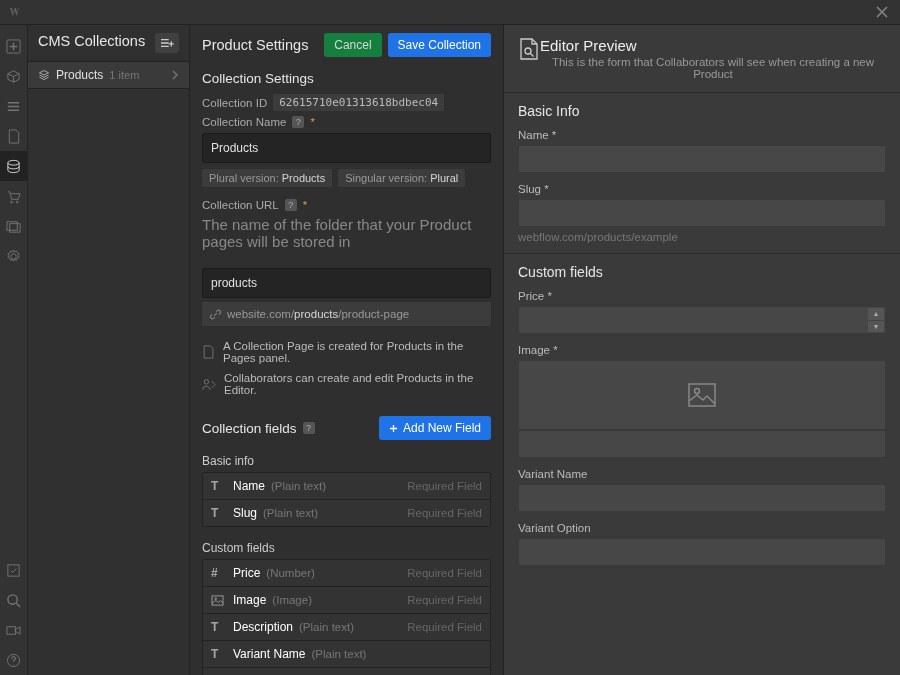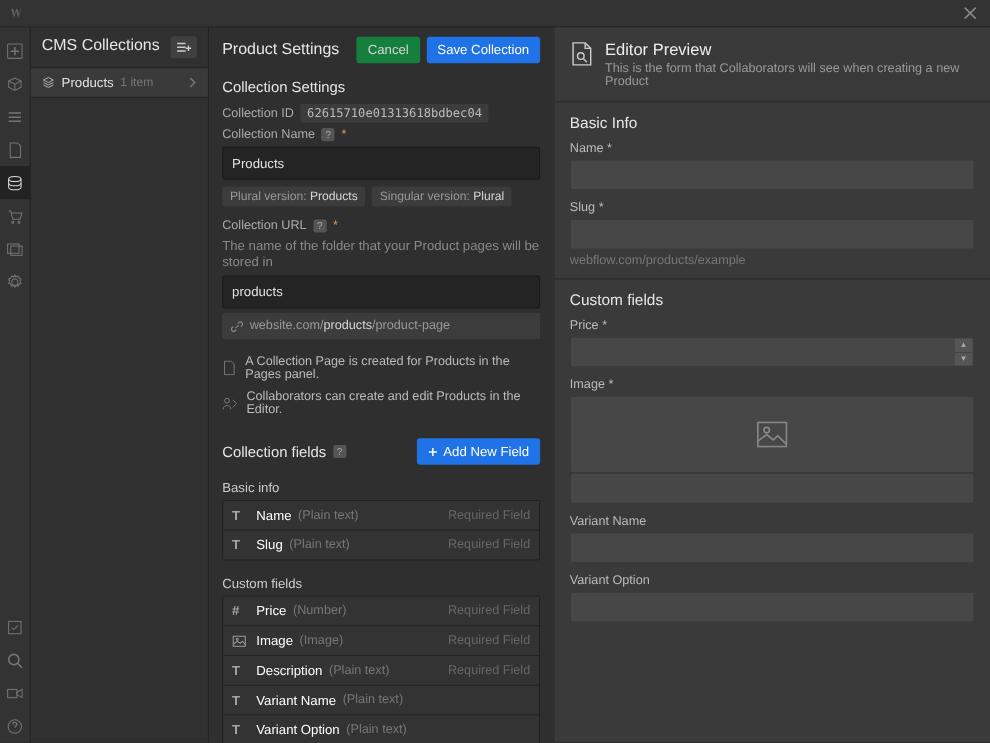--- a/index.html
+++ b/index.html
@@ -29,40 +29,40 @@
 .section { padding: 6px 12px 12px; }
 .section h3 { font-size: 13.5px; font-weight: 500; color: #e6e6e6; margin-bottom: 8px; }
 .lblrow { display: flex; align-items: center; gap: 6px; margin-bottom: 5px; color: #aaa; font-size: 11.5px; }
 .idchip { background: #3c3c3c; padding: 2px 6px; border-radius: 2px; font-size: 11px; color: #bbb; font-family: monospace; }
 .help-q { display: inline-flex; width: 12px; height: 12px; border-radius: 2px; background: #555; color: #aaa; font-size: 9px; align-items: center; justify-content: center; }
 .req-star { color: #d94; }
 .txt-input { width: 100%; background: #242424; border: 1px solid #1a1a1a; color: #e0e0e0; padding: 7px 8px; border-radius: 2px; font-size: 12px; }
 .chips { display: flex; gap: 6px; margin-top: 6px; }
 .chip { background: #3c3c3c; padding: 3px 7px; border-radius: 2px; font-size: 11px; color: #999; }
 .chip b { color: #d6d6d6; font-weight: 500; }
-.desc { color: #888; font-size: 12px; margin-bottom: 6px; }
+.desc { color: #888; font-size: 15px; margin-bottom: 18px; }
 .urlpreview { background: #3c3c3c; padding: 6px 8px; border-radius: 2px; font-size: 11.5px; color: #999; display: flex; align-items: center; gap: 6px; margin-top: 4px; }
 .urlpreview b { color: #d6d6d6; font-weight: 500; }
 .inforow { display: flex; align-items: center; gap: 8px; margin-bottom: 8px; color: #bbb; font-size: 11.5px; }
 .inforow .ic { opacity: .6; }
 .fieldshdr { display: flex; align-items: center; justify-content: space-between; padding: 0 12px 8px; }
 .fieldshdr h3 { font-size: 13.5px; font-weight: 500; color: #e6e6e6; }
 .subhdr { color: #ccc; font-size: 12px; font-weight: 500; padding: 6px 12px 4px; }
 .fieldlist { border: 1px solid #222; margin: 0 12px; border-radius: 2px; }
 .field-row { display: flex; align-items: center; padding: 6px 8px; border-bottom: 1px solid #222; background: #333; }
 .field-row:last-child { border-bottom: none; }
 .field-row .ic { width: 14px; opacity: .7; margin-right: 8px; }
 .field-row .fname { color: #ffffff; font-size: 12px; }
 .field-row .ftype { color: #777; font-size: 11.5px; margin-left: 6px; }
 .field-row .freq { margin-left: auto; color: #666; font-size: 11.5px; }
 .add-field-row { color: #6fa8f7; }
 .col-preview { flex: 1; background: #3a3a3a; overflow-y: auto; }
-.col-preview .phdr { display: flex; gap: 10px; padding: 12px 14px; }
+.col-preview .phdr { display: flex; padding: 12px 14px; }
 .col-preview .phdr h2 { font-size: 15px; font-weight: 500; color: #eee; }
-.col-preview .phdr p { font-size: 11.5px; color: #999; margin-top: 2px; }
+.col-preview .phdr p { font-size: 11.5px; color: #999; margin-top: 2px; text-align: center; }
 .col-preview .sec { padding: 10px 14px; border-top: 1px solid #2a2a2a; }
 .col-preview .sec h3 { font-size: 14px; font-weight: 500; color: #e6e6e6; margin-bottom: 10px; }
 .pv-label { font-size: 11.5px; color: #bbb; margin-bottom: 4px; margin-top: 10px; }
 .pv-input { width: 100%; background: #474747; border: 1px solid #3a3a3a; height: 28px; border-radius: 2px; }
 .pv-image { width: 100%; height: 70px; background: #474747; border: 1px solid #3a3a3a; border-radius: 2px; display: flex; align-items: center; justify-content: center; }
 .pv-hint { color: #777; font-size: 11.5px; margin-top: 4px; }
 .stepper { position: relative; }
 .stepper .btns { position: absolute; right: 1px; top: 1px; bottom: 1px; width: 16px; background: #555; display: flex; flex-direction: column; border-radius: 0 2px 2px 0; }
 .stepper .btns div { flex: 1; display: flex; align-items: center; justify-content: center; font-size: 7px; color: #aaa; }
 .stepper .btns div:first-child { border-bottom: 1px solid #444; }

